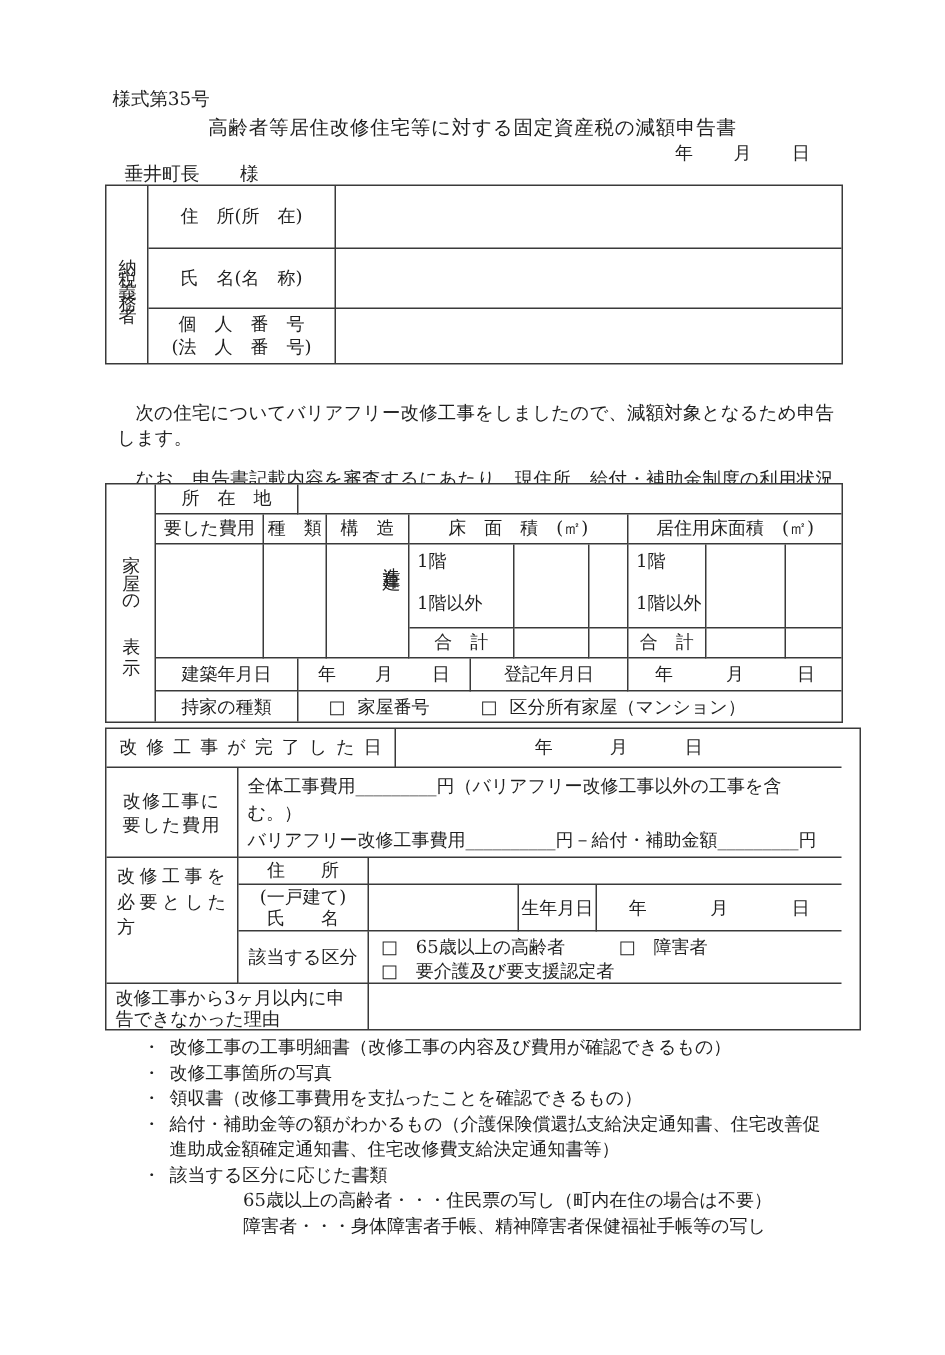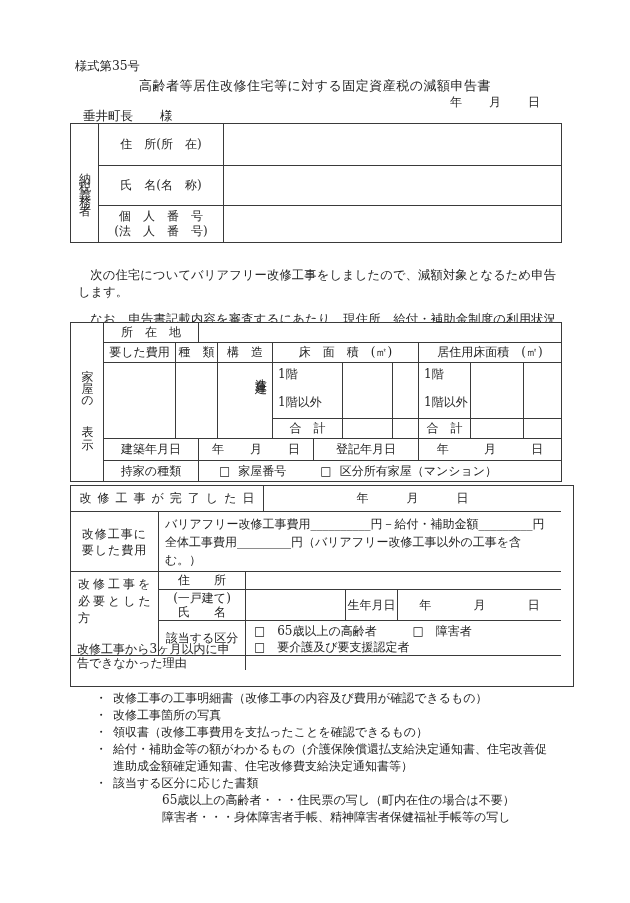--- a/index.html
+++ b/index.html
@@ -138,22 +138,22 @@
       <span>年</span>
       <span>月</span>
       <span>日</span>
     </div>
 
     <div class="cell col" style="left:0;top:26px;width:88px;height:60px;line-height:16px;letter-spacing:1px;">
       <div>改修工事に</div>
       <div>要した費用</div>
     </div>
     <div class="cell nr col left top" style="left:88px;top:26px;width:402px;height:60px;align-items:flex-start;line-height:18px;padding:3px 6px;">
+      <div>全体工事費用_________円（バリアフリー改修工事以外の工事を含む。）</div>
       <div>バリアフリー改修工事費用__________円－給付・補助金額_________円</div>
-      <div>全体工事費用_________円（バリアフリー改修工事以外の工事を含む。）</div>
       <div>＝自己負担額___________円</div>
     </div>
 
     <div class="cell col top left" style="left:0;top:86px;width:88px;height:84px;align-items:flex-start;padding:4px 0 0 7px;line-height:17px;letter-spacing:3px;">
       <div>改修工事を</div>
       <div>必要とした</div>
       <div>方</div>
     </div>
 
     <div class="cell" style="left:88px;top:86px;width:87px;height:18px;">住　　所</div>
@@ -178,21 +178,21 @@
         <span>65歳以上の高齢者</span>
         <span class="cb" style="margin-left:32px;">□</span>
         <span>障害者</span>
       </div>
       <div>
         <span class="cb">□</span>
         <span>要介護及び要支援認定者</span>
       </div>
     </div>
 
-    <div class="cell nb left top" style="left:0;top:154px;width:175px;height:30px;line-height:14px;padding:2px 12px 0 6px;">改修工事から3ヶ月以内に申告できなかった理由</div>
+    <div class="cell nb left top" style="left:0;top:170px;width:175px;height:30px;line-height:14px;padding:2px 12px 0 6px;">改修工事から3ヶ月以内に申告できなかった理由</div>
     <div class="cell nr nb" style="left:175px;top:170px;width:315px;height:30px;"></div>
   </div>
 
   <div class="abs" style="left:75px;top:690px;width:480px;">
     <div class="attach-item">
       <span class="mark">・</span>
       <span class="txt">改修工事の工事明細書（改修工事の内容及び費用が確認できるもの）</span>
     </div>
     <div class="attach-item">
       <span class="mark">・</span>

